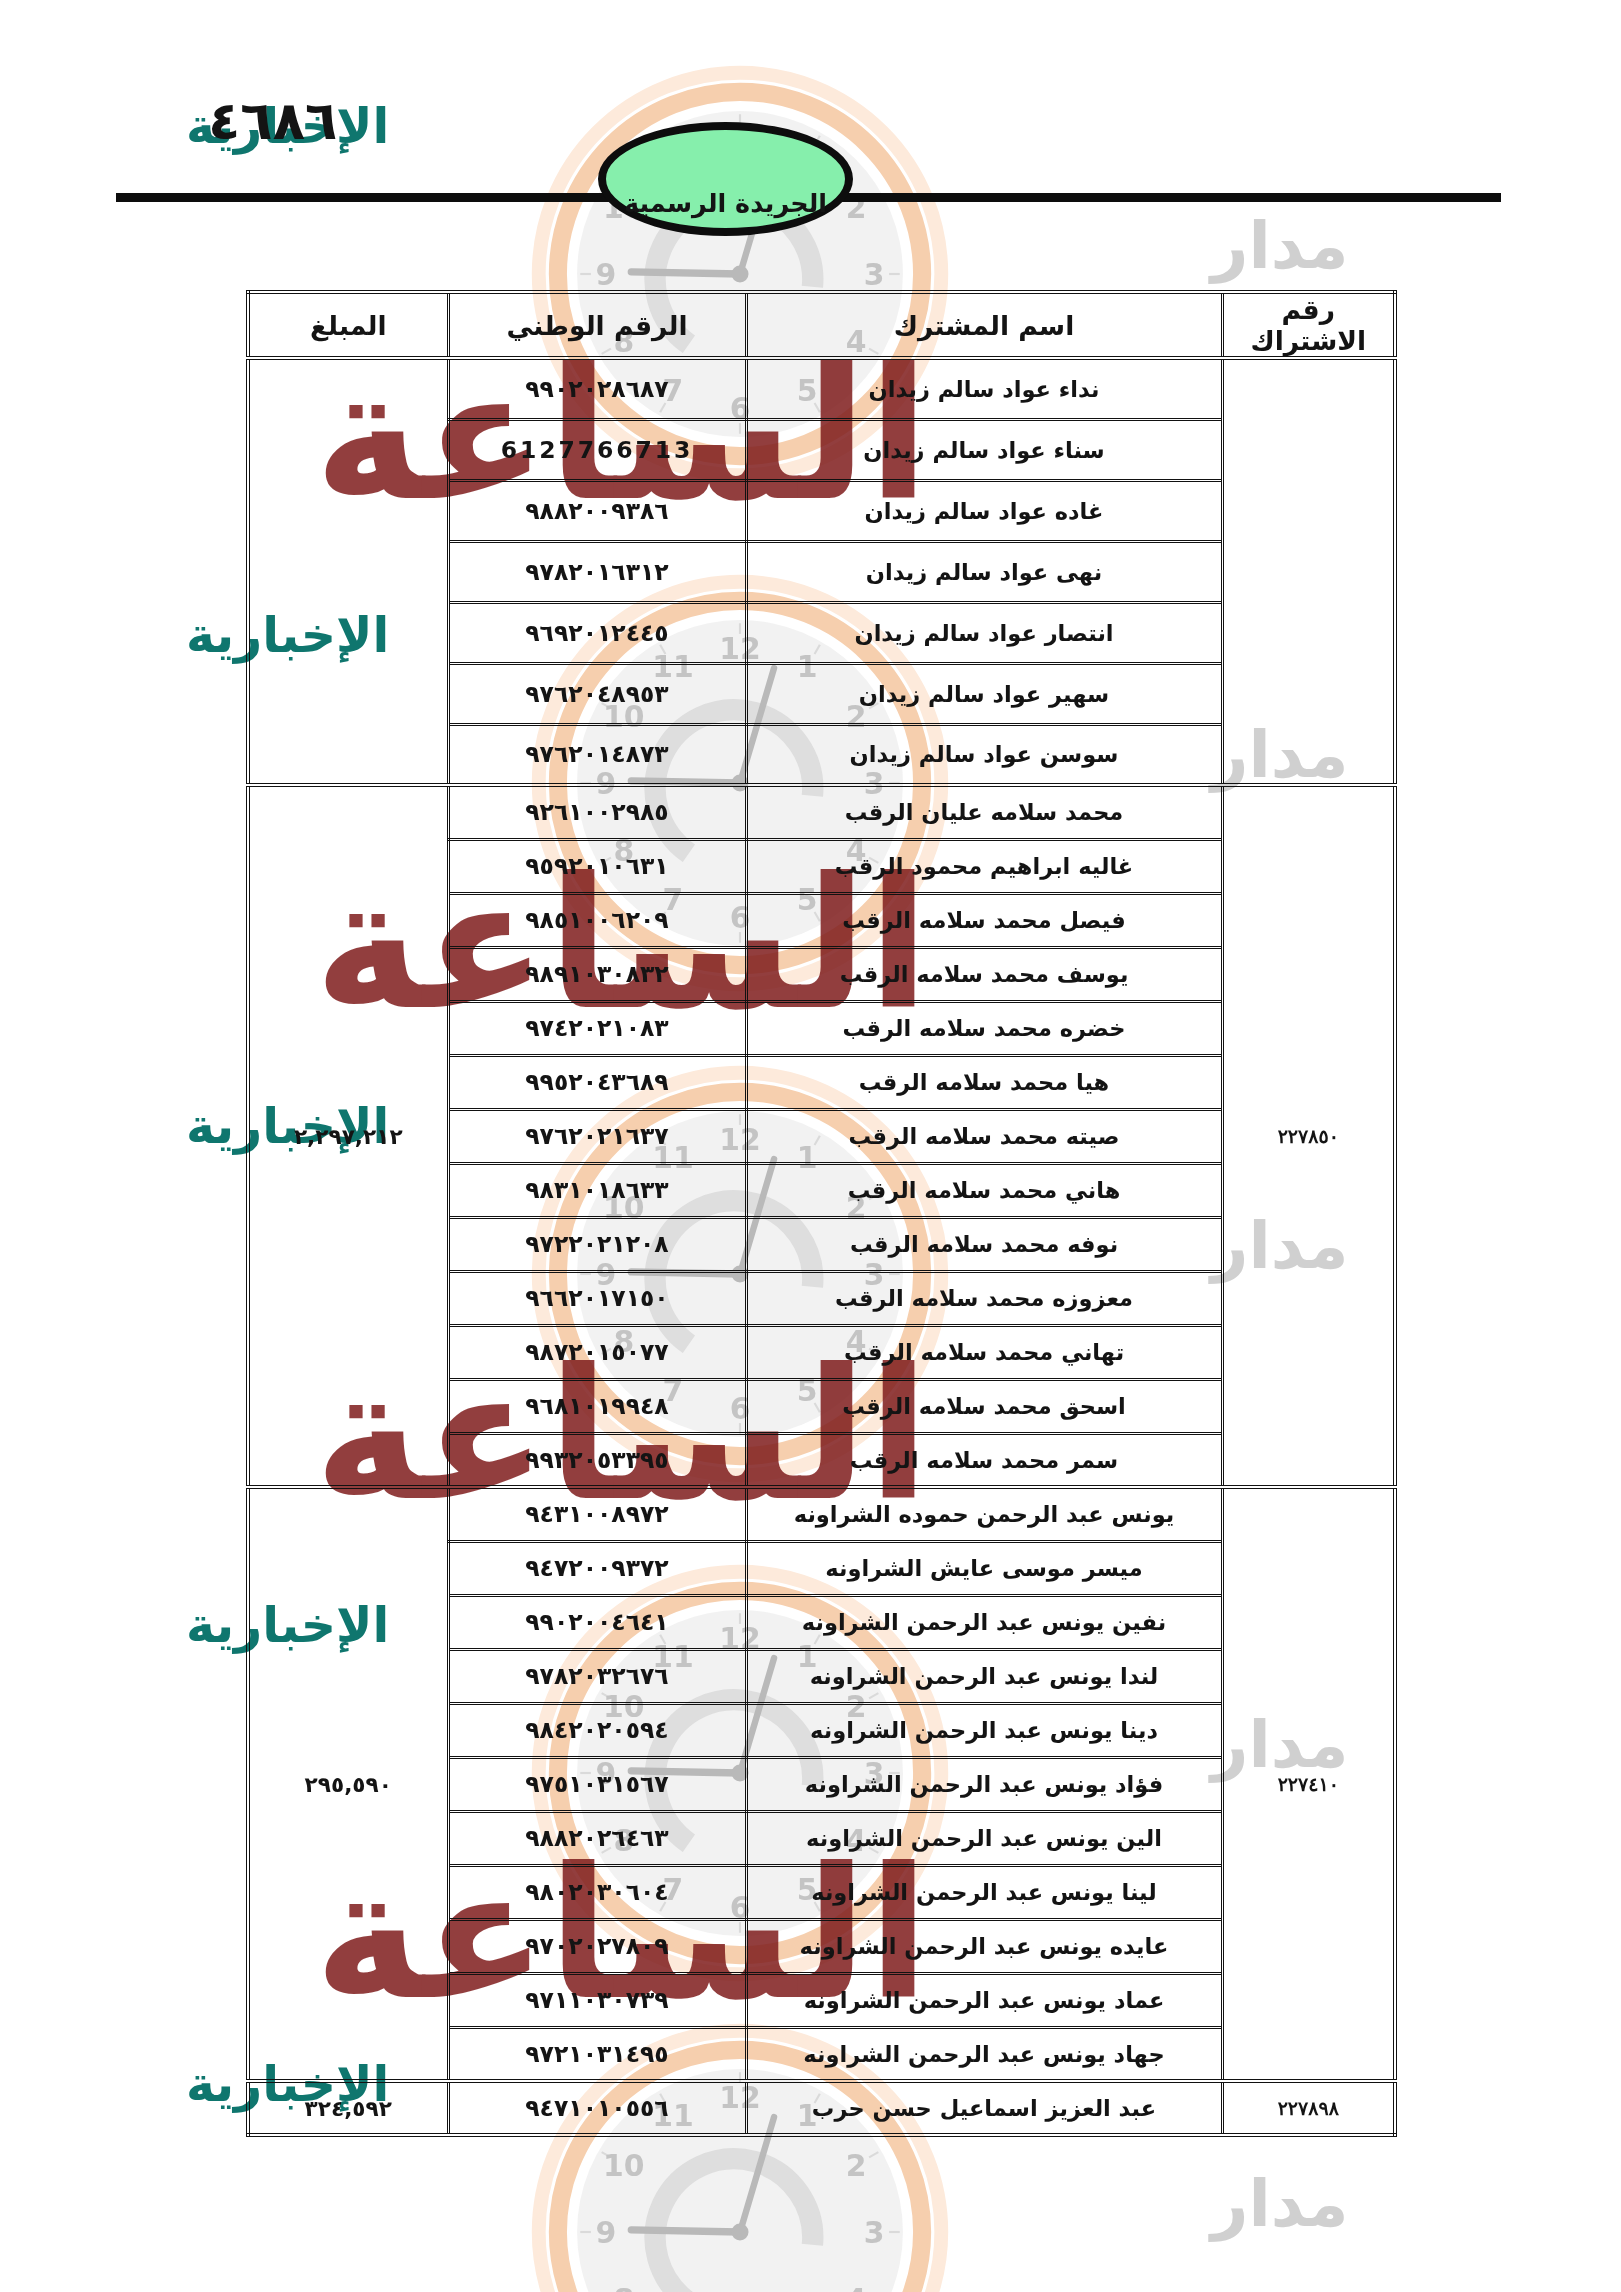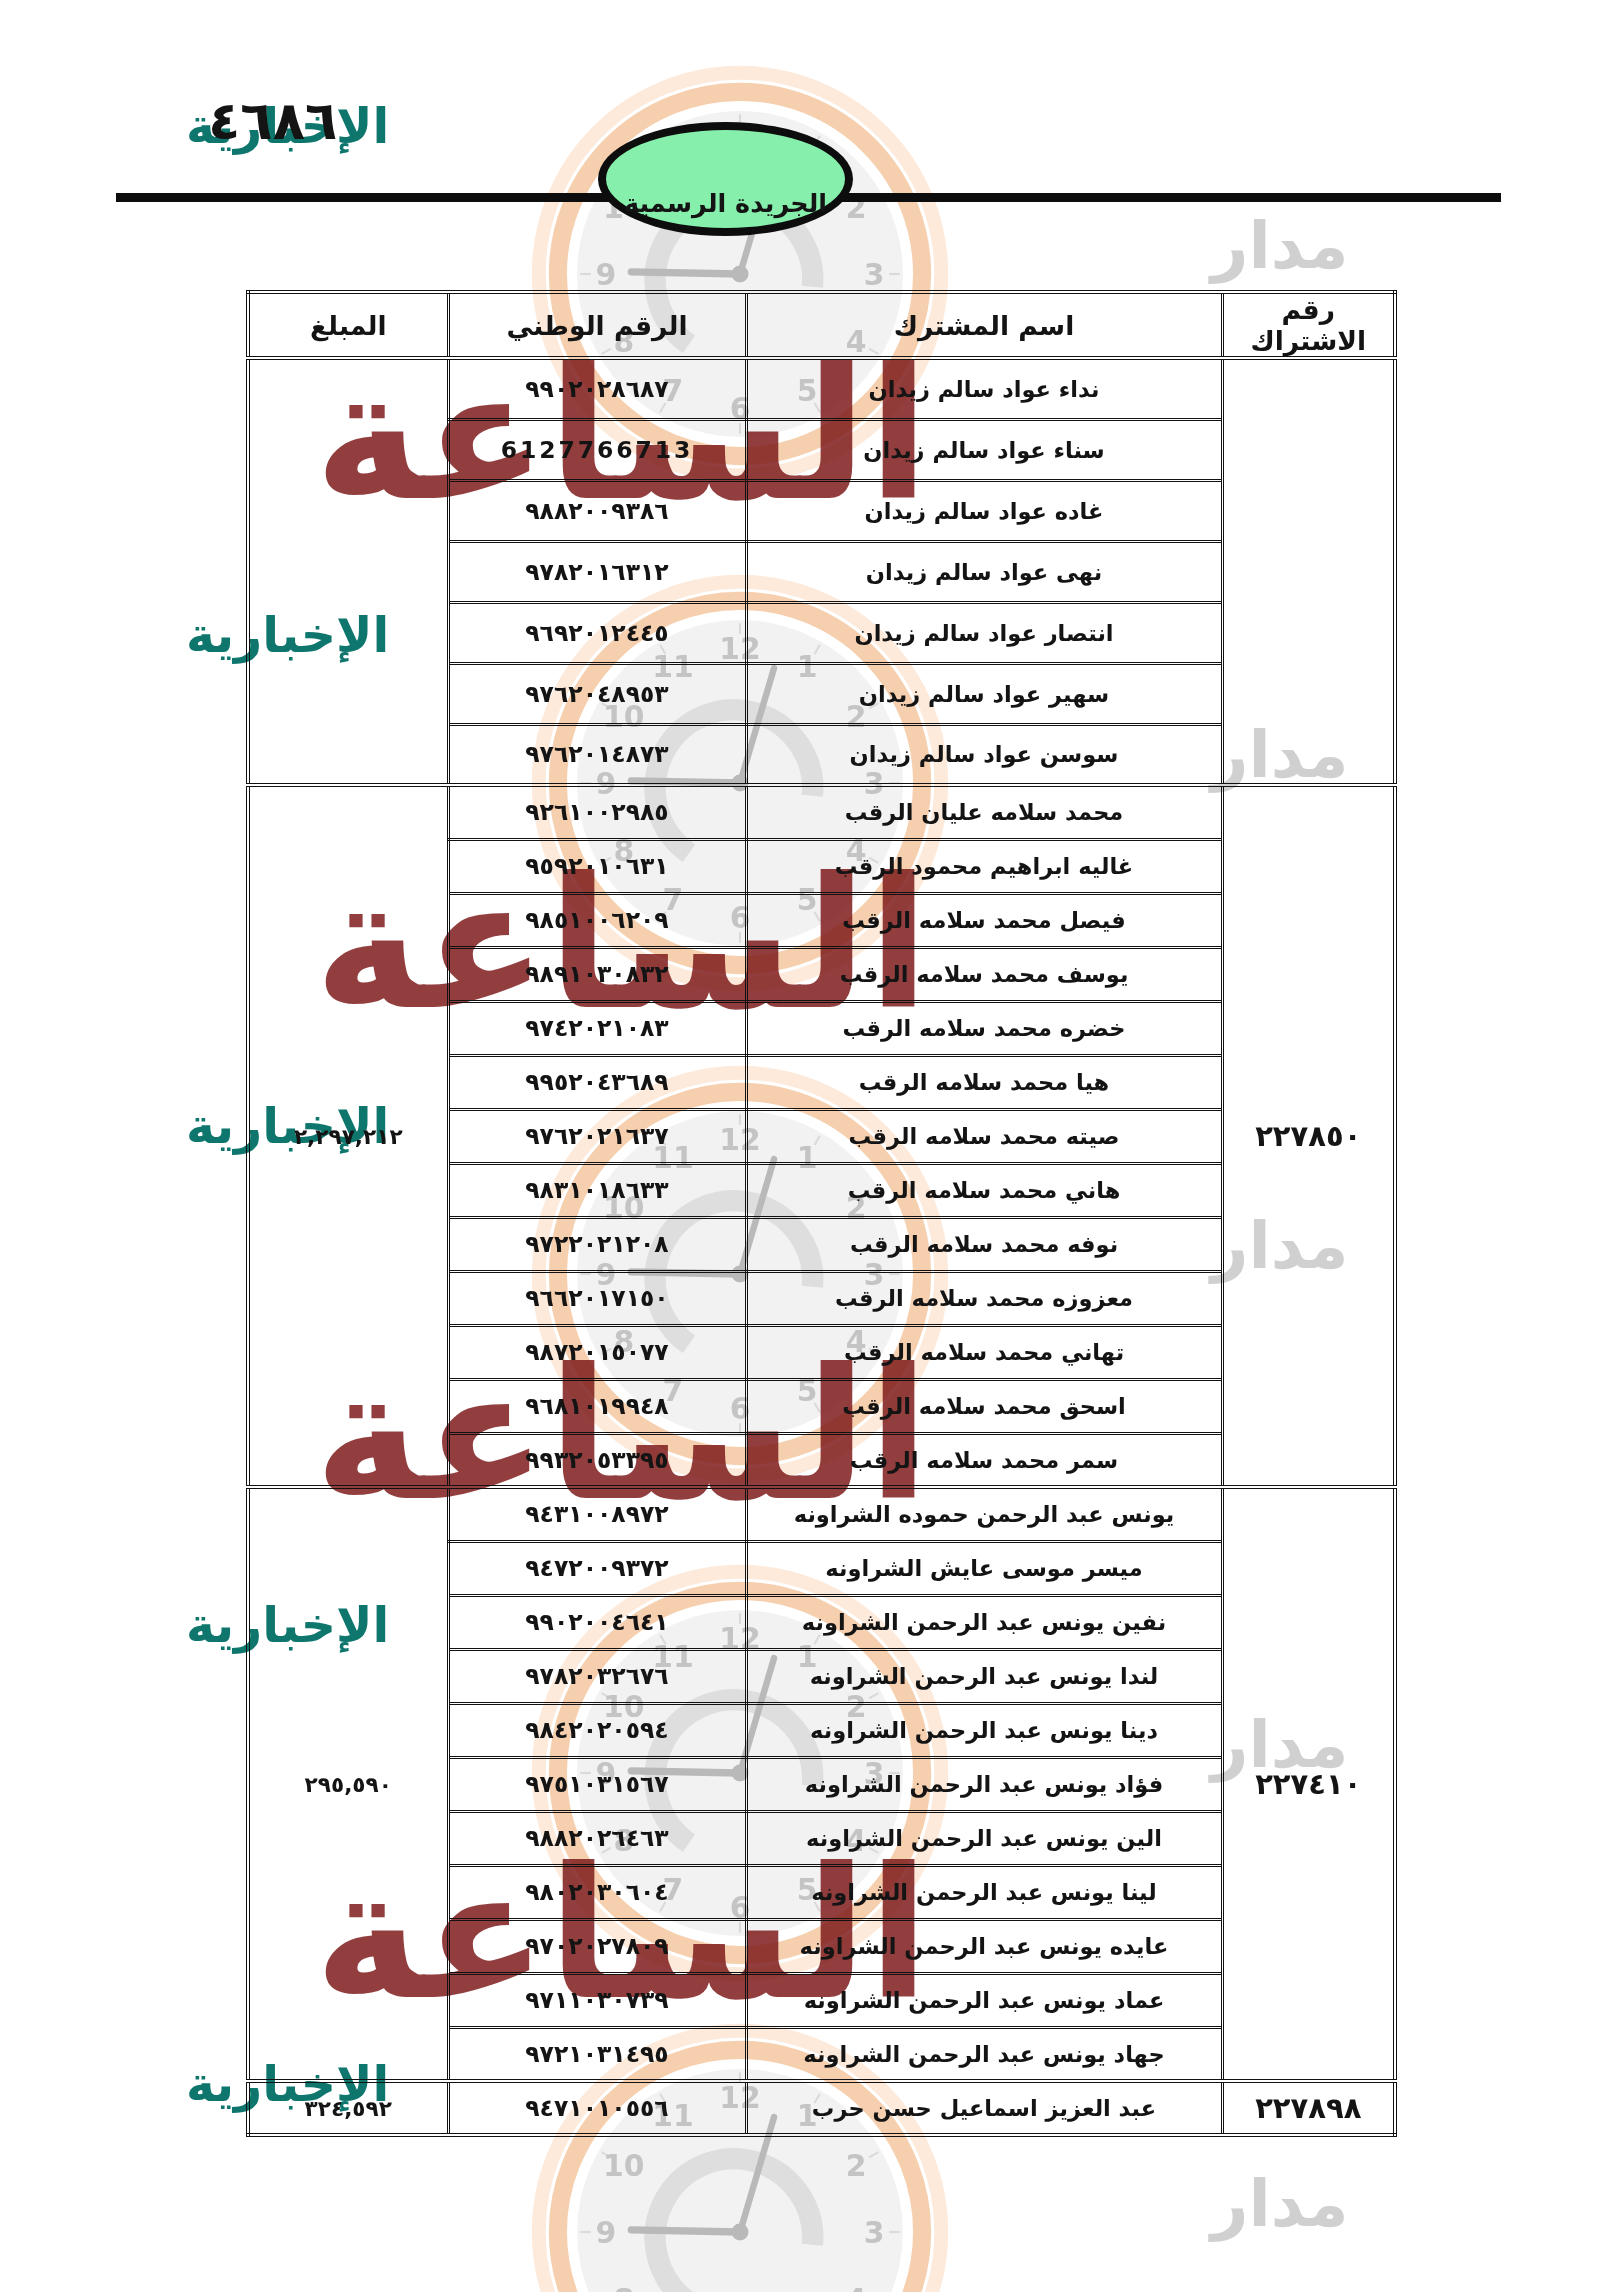--- a/index.html
+++ b/index.html
@@ -104,21 +104,21 @@
     font-size: 26.5px;
     font-weight: 700;
     border-bottom: 4.9px double #111111;
   }
   .gazette-table td { font-weight: 700; }
   .gazette-table tr { height: 54px; }
   .gazette-table tr.tall { height: 61px; }
   .gazette-table tr.group-start td { border-top: 4.9px double #111111; }
   .name-cell   { font-size: 22.5px; }
   .natid-cell  { font-size: 23.5px; letter-spacing: 2.9px; }
-  .sub-cell    { font-size: 29px; letter-spacing: 2px; }
+  .sub-cell    { font-size: 19px; letter-spacing: 2px; font-family: Liberation Serif, serif; }
   .amount-cell { font-size: 21.6px; letter-spacing: 1px; margin-left: 28px; }
 </style>
 </head>
 <body>
 
 <div id="page" dir="rtl">
 
   <div id="wm-layer">
       <div class="watermark-unit" style="top: 61px;">
     <svg class="wm-clock" viewBox="0 0 400 400" aria-hidden="true">

